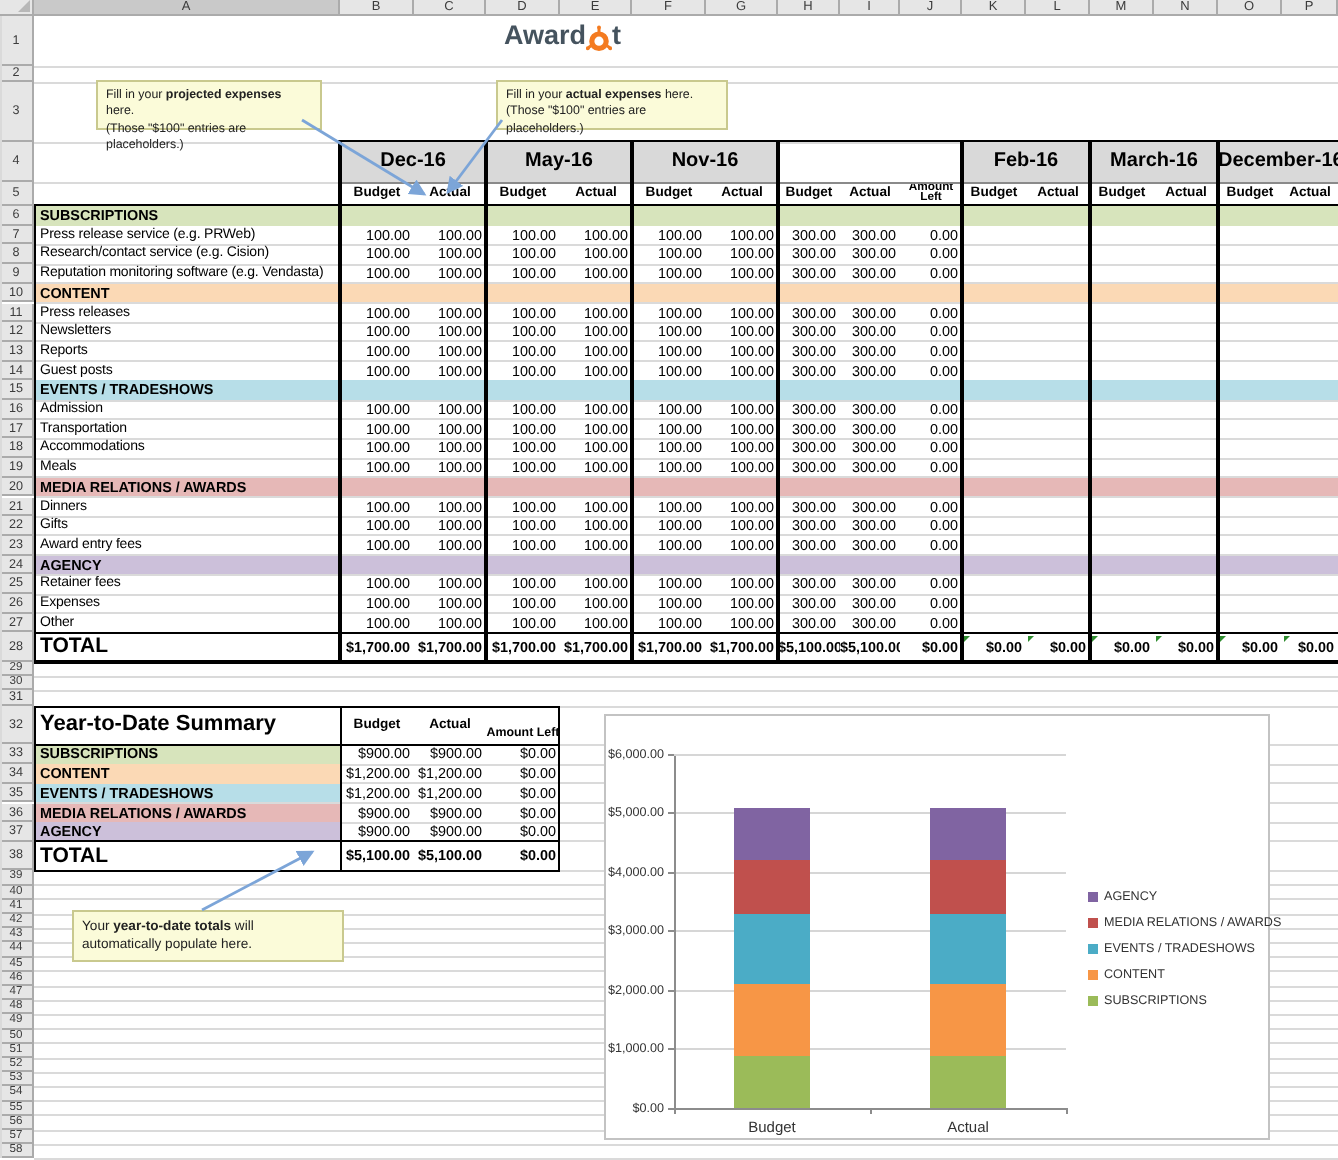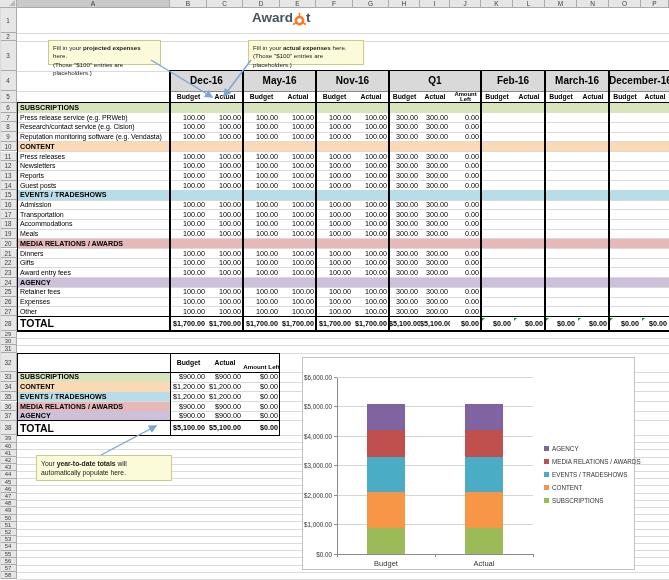--- a/index.html
+++ b/index.html
@@ -277,21 +277,20 @@
     <div class="gl" style="position: absolute; box-sizing: border-box; top: 8px; width: 1px; height: 571.4px;"></div>
     <div class="gl" style="position: absolute; box-sizing: border-box; top: 8px; width: 1px; height: 571.4px;"></div>
     <div class="gl" style="position: absolute; box-sizing: border-box; top: 8px; width: 1px; height: 571.4px;"></div>
     <div class="gl" style="position: absolute; box-sizing: border-box; top: 8px; width: 1px; height: 571.4px;"></div>
     <div class="gl" style="position: absolute; box-sizing: border-box; top: 8px; width: 1px; height: 571.4px;"></div>
     <div class="gl" style="position: absolute; box-sizing: border-box; top: 8px; width: 1px; height: 571.4px;"></div>
     <div class="gl" style="position: absolute; box-sizing: border-box; top: 8px; width: 1px; height: 571.4px;"></div>
     <div class="cell mh" style="position: absolute; box-sizing: border-box; left: 170px; top: 71px; width: 73px; height: 20px; line-height: 20px; background: rgb(217, 217, 217);">Dec-16</div>
     <div class="cell mh" style="position: absolute; box-sizing: border-box; left: 243px; top: 71px; width: 73px; height: 20px; line-height: 20px; background: rgb(217, 217, 217);">May-16</div>
     <div class="cell mh" style="position: absolute; box-sizing: border-box; left: 316px; top: 71px; width: 73px; height: 20px; line-height: 20px; background: rgb(217, 217, 217);">Nov-16</div>
-    <div class="cell mh" style="position: absolute; box-sizing: border-box; left: 389px; top: 71px; width: 92px; height: 20px; line-height: 20px; background: rgb(217, 217, 217);">Q1</div>
     <div class="cell mh" style="position: absolute; box-sizing: border-box; left: 481px; top: 71px; width: 64px; height: 20px; line-height: 20px; background: rgb(217, 217, 217);">Feb-16</div>
     <div class="cell mh" style="position: absolute; box-sizing: border-box; left: 545px; top: 71px; width: 64px; height: 20px; line-height: 20px; background: rgb(217, 217, 217);">March-16</div>
     <div class="cell mh" style="position: absolute; box-sizing: border-box; left: 609px; top: 71px; width: 60px; height: 20px; line-height: 20px; background: rgb(217, 217, 217);">December-16</div>
     <div class="cell sub" style="position: absolute; box-sizing: border-box; left: 170px; top: 91px; width: 37px; height: 12px; line-height: 12px; font-size: 6.8px; white-space: nowrap; padding-top: 0px;">Budget</div>
     <div class="cell sub" style="position: absolute; box-sizing: border-box; left: 207px; top: 91px; width: 36px; height: 12px; line-height: 12px; font-size: 6.8px; white-space: nowrap; padding-top: 0px;">Actual</div>
     <div class="cell sub" style="position: absolute; box-sizing: border-box; left: 243px; top: 91px; width: 37px; height: 12px; line-height: 12px; font-size: 6.8px; white-space: nowrap; padding-top: 0px;">Budget</div>
     <div class="cell sub" style="position: absolute; box-sizing: border-box; left: 280px; top: 91px; width: 36px; height: 12px; line-height: 12px; font-size: 6.8px; white-space: nowrap; padding-top: 0px;">Actual</div>
     <div class="cell sub" style="position: absolute; box-sizing: border-box; left: 316px; top: 91px; width: 37px; height: 12px; line-height: 12px; font-size: 6.8px; white-space: nowrap; padding-top: 0px;">Budget</div>
     <div class="cell sub" style="position: absolute; box-sizing: border-box; left: 353px; top: 91px; width: 36px; height: 12px; line-height: 12px; font-size: 6.8px; white-space: nowrap; padding-top: 0px;">Actual</div>
     <div class="cell sub" style="position: absolute; box-sizing: border-box; left: 389px; top: 91px; width: 31px; height: 12px; line-height: 12px; font-size: 6.8px; white-space: nowrap; padding-top: 0px;">Budget</div>
@@ -506,20 +505,21 @@
     <div style="position: absolute; box-sizing: border-box; left: 17px; top: 315.8px; width: 652px; height: 1px; background: rgb(0, 0, 0);"></div>
     <div style="position: absolute; box-sizing: border-box; left: 17px; top: 330px; width: 652px; height: 1.6px; background: rgb(0, 0, 0);"></div>
     <div style="position: absolute; box-sizing: border-box; left: 169.2px; top: 70px; width: 1.6px; height: 261.4px; background: rgb(0, 0, 0);"></div>
     <div style="position: absolute; box-sizing: border-box; left: 242.2px; top: 70px; width: 1.6px; height: 261.4px; background: rgb(0, 0, 0);"></div>
     <div style="position: absolute; box-sizing: border-box; left: 315.2px; top: 70px; width: 1.6px; height: 261.4px; background: rgb(0, 0, 0);"></div>
     <div style="position: absolute; box-sizing: border-box; left: 388.2px; top: 70px; width: 1.6px; height: 261.4px; background: rgb(0, 0, 0);"></div>
     <div style="position: absolute; box-sizing: border-box; left: 480.2px; top: 70px; width: 1.6px; height: 261.4px; background: rgb(0, 0, 0);"></div>
     <div style="position: absolute; box-sizing: border-box; left: 544.2px; top: 70px; width: 1.6px; height: 261.4px; background: rgb(0, 0, 0);"></div>
     <div style="position: absolute; box-sizing: border-box; left: 608.2px; top: 70px; width: 1.6px; height: 261.4px; background: rgb(0, 0, 0);"></div>
     <div style="position: absolute; box-sizing: border-box; left: 17px; top: 103px; width: 1px; height: 228.4px; background: rgb(0, 0, 0);"></div>
+    <div class="cell b" style="position: absolute; box-sizing: border-box; left: 20px; top: 353.4px; width: 149px; height: 19px; line-height: 19px; font-size: 11px;">Year-to-Date Summary</div>
     <div class="cell sub" style="position: absolute; box-sizing: border-box; left: 170px; top: 353.4px; width: 37px; height: 19px; line-height: 19px; font-size: 6.8px; white-space: nowrap; display: block; align-items: flex-end; justify-content: center; text-align: center; padding-bottom: 0px;">Budget</div>
     <div class="cell sub" style="position: absolute; box-sizing: border-box; left: 207px; top: 353.4px; width: 36px; height: 19px; line-height: 19px; font-size: 6.8px; white-space: nowrap; display: block; align-items: flex-end; justify-content: center; text-align: center; padding-bottom: 0px;">Actual</div>
     <div class="cell sub" style="position: absolute; box-sizing: border-box; left: 243px; top: 353.4px; width: 37px; height: 19px; line-height: 6px; font-size: 6.2px; white-space: normal; display: flex; align-items: flex-end; justify-content: center; text-align: center; padding-bottom: 2px;">Amount Left</div>
     <div class="cell b band" style="position: absolute; box-sizing: border-box; left: 17px; top: 372.4px; width: 153px; height: 9.7px; line-height: 9.7px; background: rgb(215, 228, 188); padding-left: 3px; font-size: 7.2px;">SUBSCRIPTIONS</div>
     <div class="cell num" style="position: absolute; box-sizing: border-box; left: 170px; top: 372.4px; width: 37px; height: 9.7px; line-height: 9.7px;">$900.00</div>
     <div class="cell num" style="position: absolute; box-sizing: border-box; left: 207px; top: 372.4px; width: 36px; height: 9.7px; line-height: 9.7px;">$900.00</div>
     <div class="cell num" style="position: absolute; box-sizing: border-box; left: 243px; top: 372.4px; width: 37px; height: 9.7px; line-height: 9.7px;">$0.00</div>
     <div class="cell b band" style="position: absolute; box-sizing: border-box; left: 17px; top: 382.1px; width: 153px; height: 9.7px; line-height: 9.7px; background: rgb(251, 217, 181); padding-left: 3px; font-size: 7.2px;">CONTENT</div>
     <div class="cell num" style="position: absolute; box-sizing: border-box; left: 170px; top: 382.1px; width: 37px; height: 9.7px; line-height: 9.7px;">$1,200.00</div>
     <div class="cell num" style="position: absolute; box-sizing: border-box; left: 207px; top: 382.1px; width: 36px; height: 9.7px; line-height: 9.7px;">$1,200.00</div>

